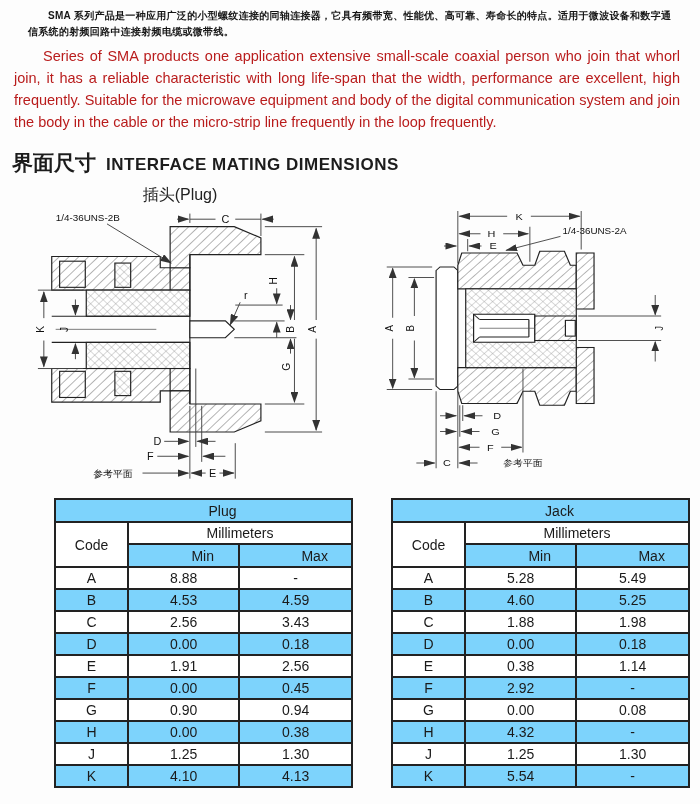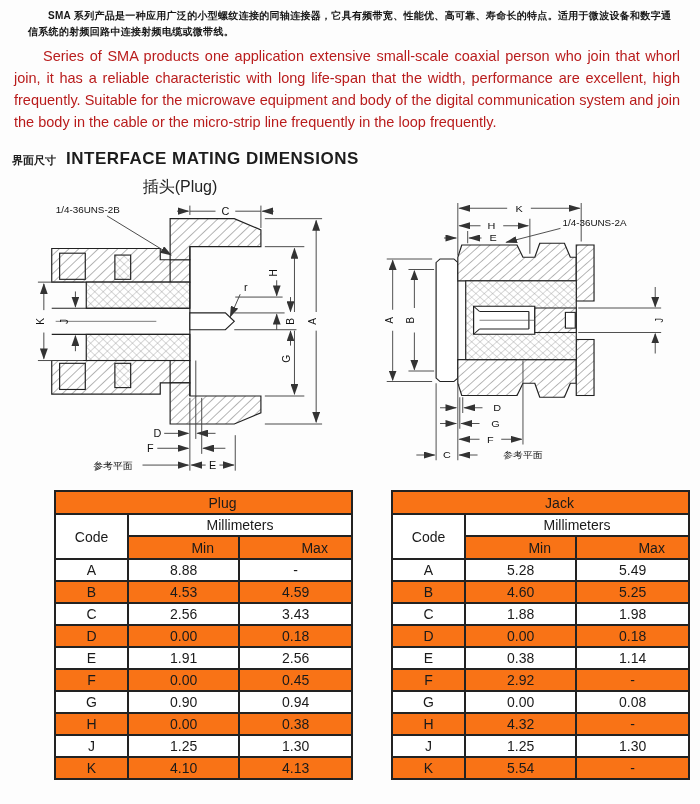--- a/index.html
+++ b/index.html
@@ -11,33 +11,33 @@
   .page{padding:6px 10px 0 10px;}
   .intro-zh{
     font-weight:bold;font-size:10px;line-height:1.62;
     margin:2px 12px 0 18px;text-indent:2em;letter-spacing:.3px;color:#161616;
   }
   .intro-en{
     font-size:14.5px;line-height:1.5;margin:6px 10px 0 4px;
     text-indent:2em;text-align:justify;color:#b91c1c;
   }
   .section-heading{margin:16px 0 0 2px;font-weight:bold;}
-  .section-heading .zh{font-size:11px;margin-right:10px;}
+  .section-heading .zh{font-size:21px;margin-right:10px;}
   .section-heading .en{font-size:17px;letter-spacing:.5px;}
   .figures{display:flex;margin-top:8px;align-items:center;}
   .fig{width:345px;}
   .fig-title{text-align:center;font-size:16px;color:#222;margin-bottom:2px;}
   .fig svg{display:block;margin:0 auto;}
   .tables{display:flex;margin-top:10px;align-items:flex-start;}
   .tbl-plug{margin-left:44px;}
   .tbl-jack{margin-left:38px;}
   table{border-collapse:collapse;font-size:14px;color:#1a1a1a;background:#fff;}
   td{border:2px solid #222;text-align:center;height:20px;padding:0 2px;}
   .c-code{width:84px;} .c-min{width:90px;} .c-max{width:90px;}
-  .g{background:#f97316;padding-left:40px;}
+  .g{background:#7dd3fc;padding-left:40px;}
   .tt{height:21px;}
   svg text{font-family:"Liberation Sans","DejaVu Sans",sans-serif;fill:#111;}
   .dimtxt{font-size:11px;}
   .smalltxt{font-size:10px;}
 </style>
 </head>
 <body>
 
 <div class="page">
 

